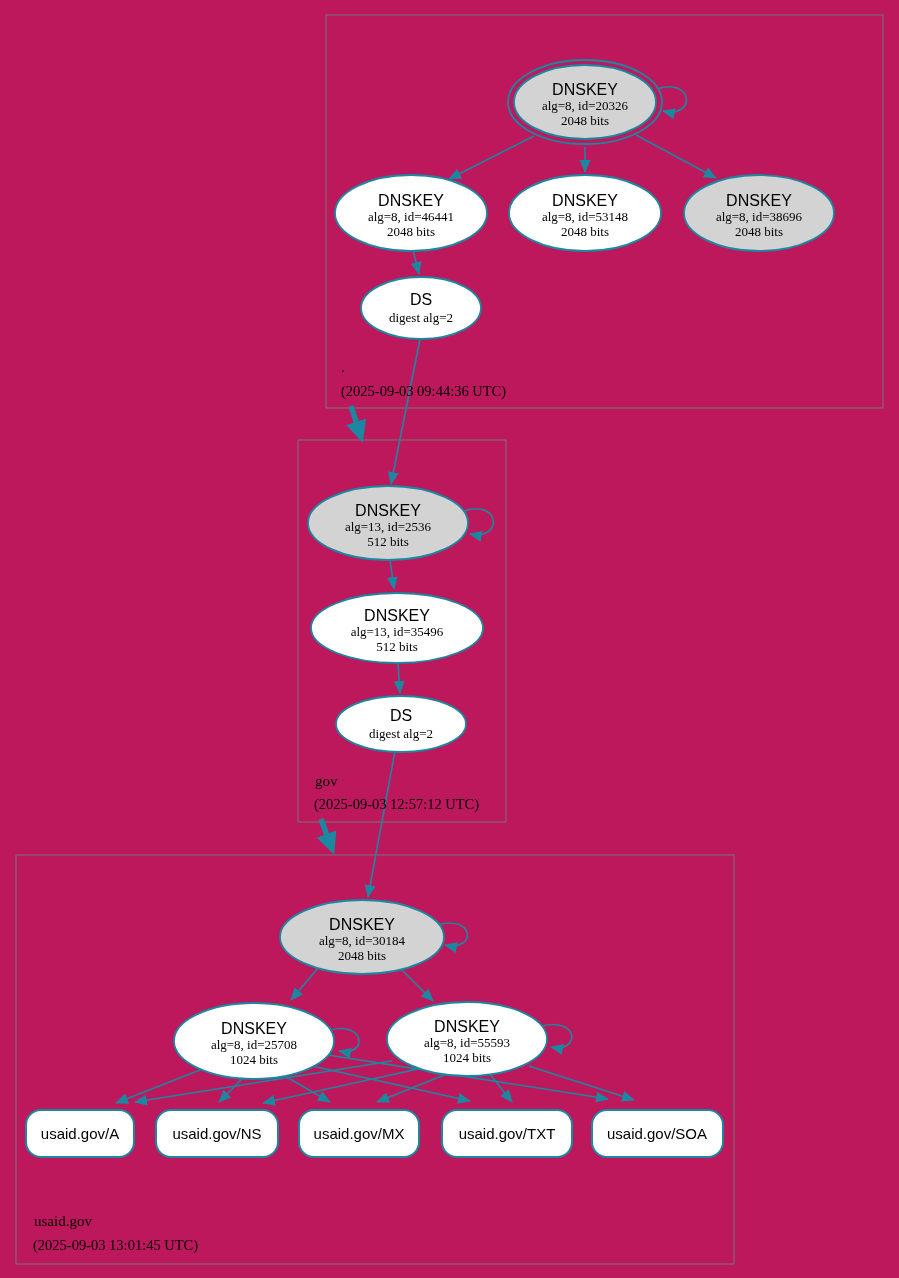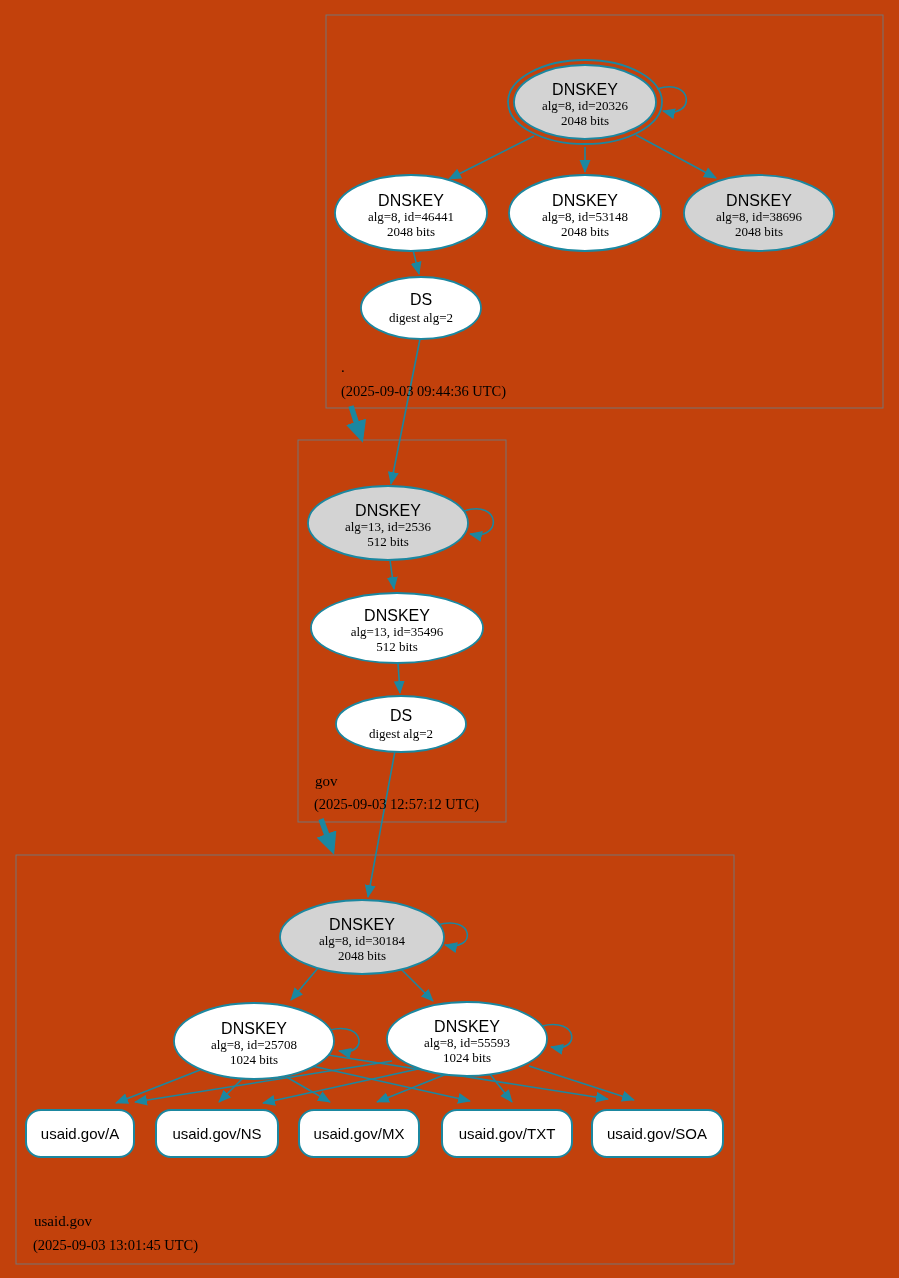--- a/index.html
+++ b/index.html
@@ -1,16 +1,16 @@
 <!DOCTYPE html>
 <html><head>
 <meta charset="utf-8">
 <style>
   html,body{margin:0;padding:0;background:#ffffff;}
-  .stage{position:relative;width:899px;height:1278px;background:#c2410c;overflow:hidden;}
+  .stage{position:relative;width:899px;height:1278px;background:#be185d;overflow:hidden;}
   svg{display:block;}
   .zone-box{fill:none;stroke:#757575;stroke-width:1;}
   .edge{stroke:#1b87a0;stroke-width:1.6;fill:none;}
   .edge-thick{stroke:#1b87a0;stroke-width:5.5;fill:none;}
   .ellipse-plain{fill:#ffffff;stroke:#1b87a0;stroke-width:1.8;}
   .ellipse-key{fill:#d3d3d3;stroke:#1b87a0;stroke-width:1.8;}
   .ellipse-ring{fill:none;stroke:#1b87a0;stroke-width:1.8;}
   .rrset-box{fill:#ffffff;stroke:#1b87a0;stroke-width:2;}
   .node-title{font-family:"Liberation Sans",sans-serif;font-size:16px;fill:#000;text-anchor:middle;}
   .node-detail{font-family:"Liberation Serif",serif;font-size:13px;fill:#000;text-anchor:middle;}

